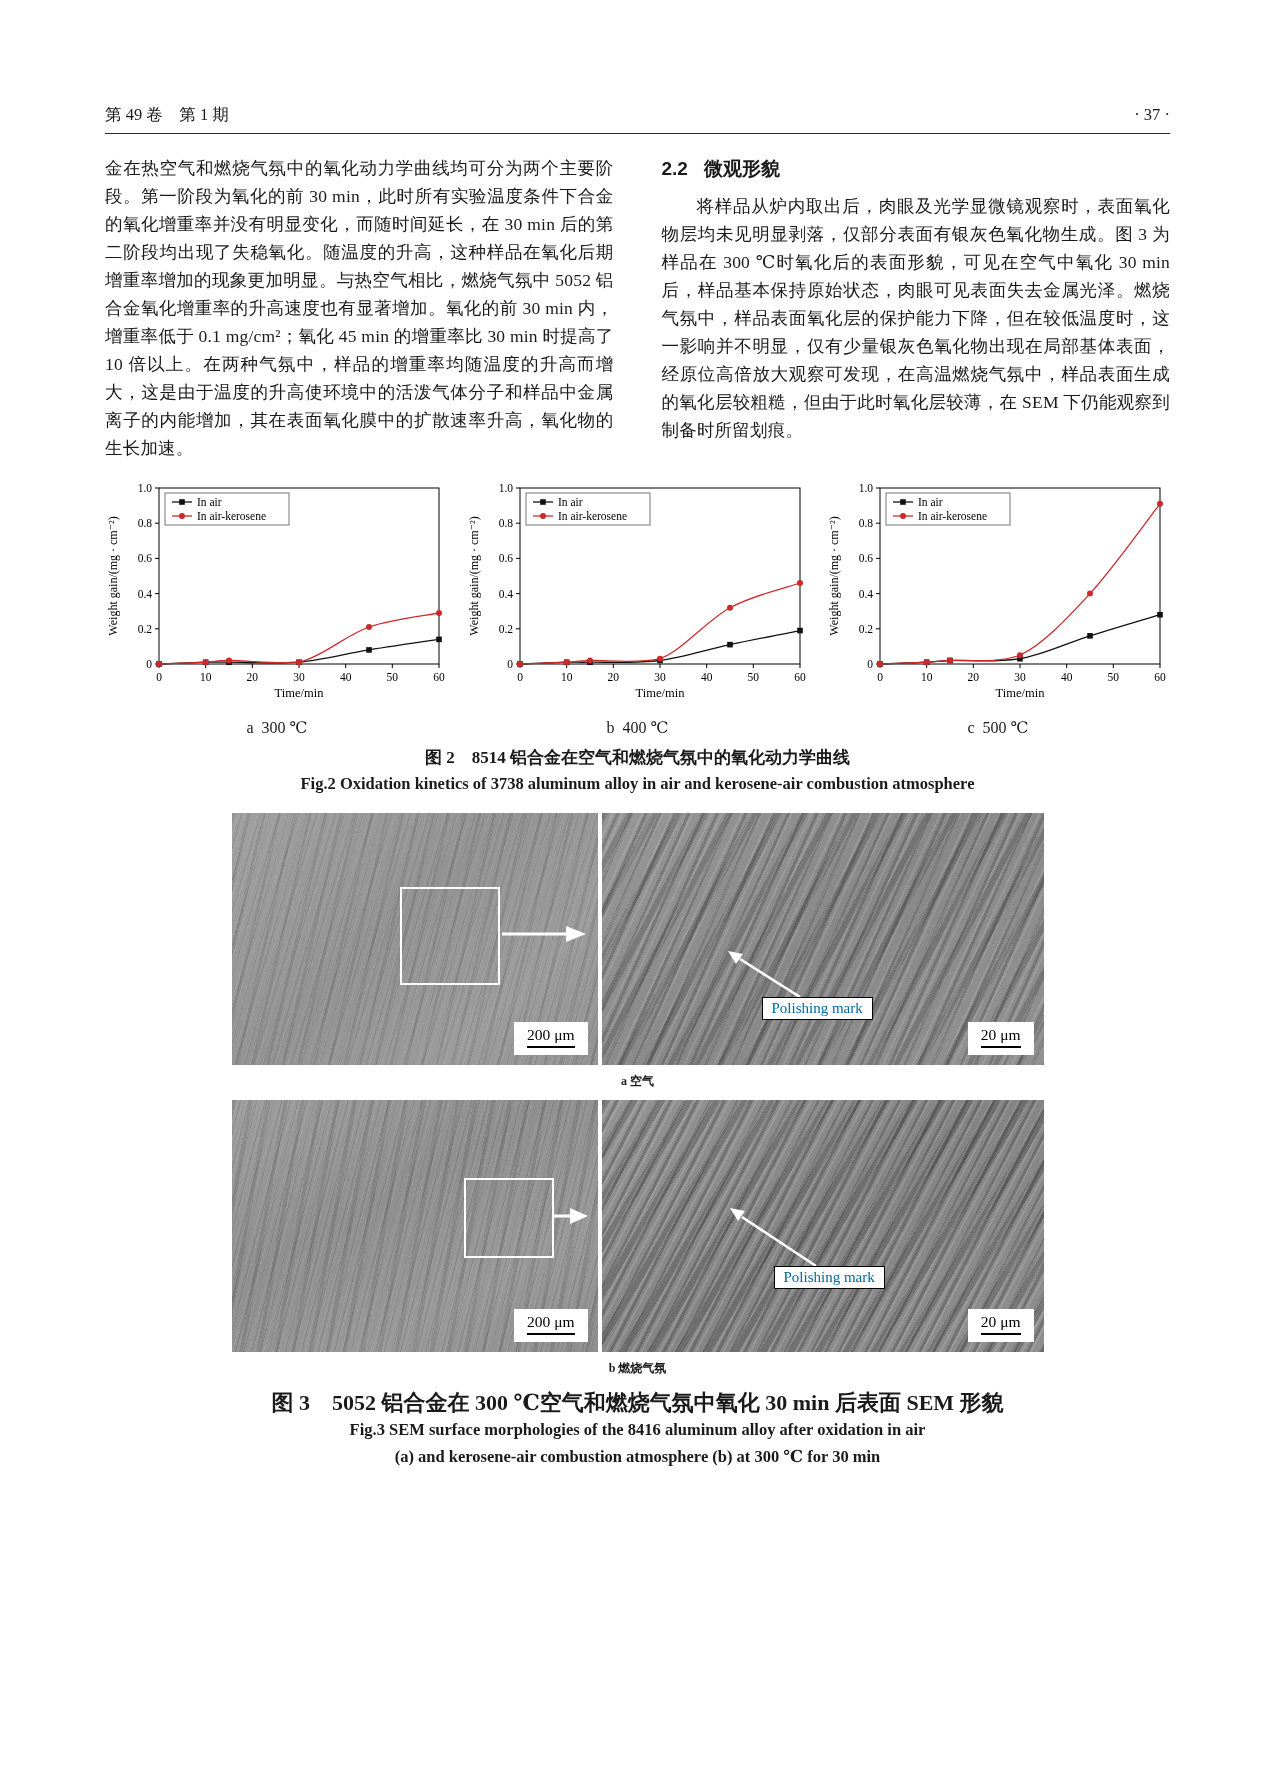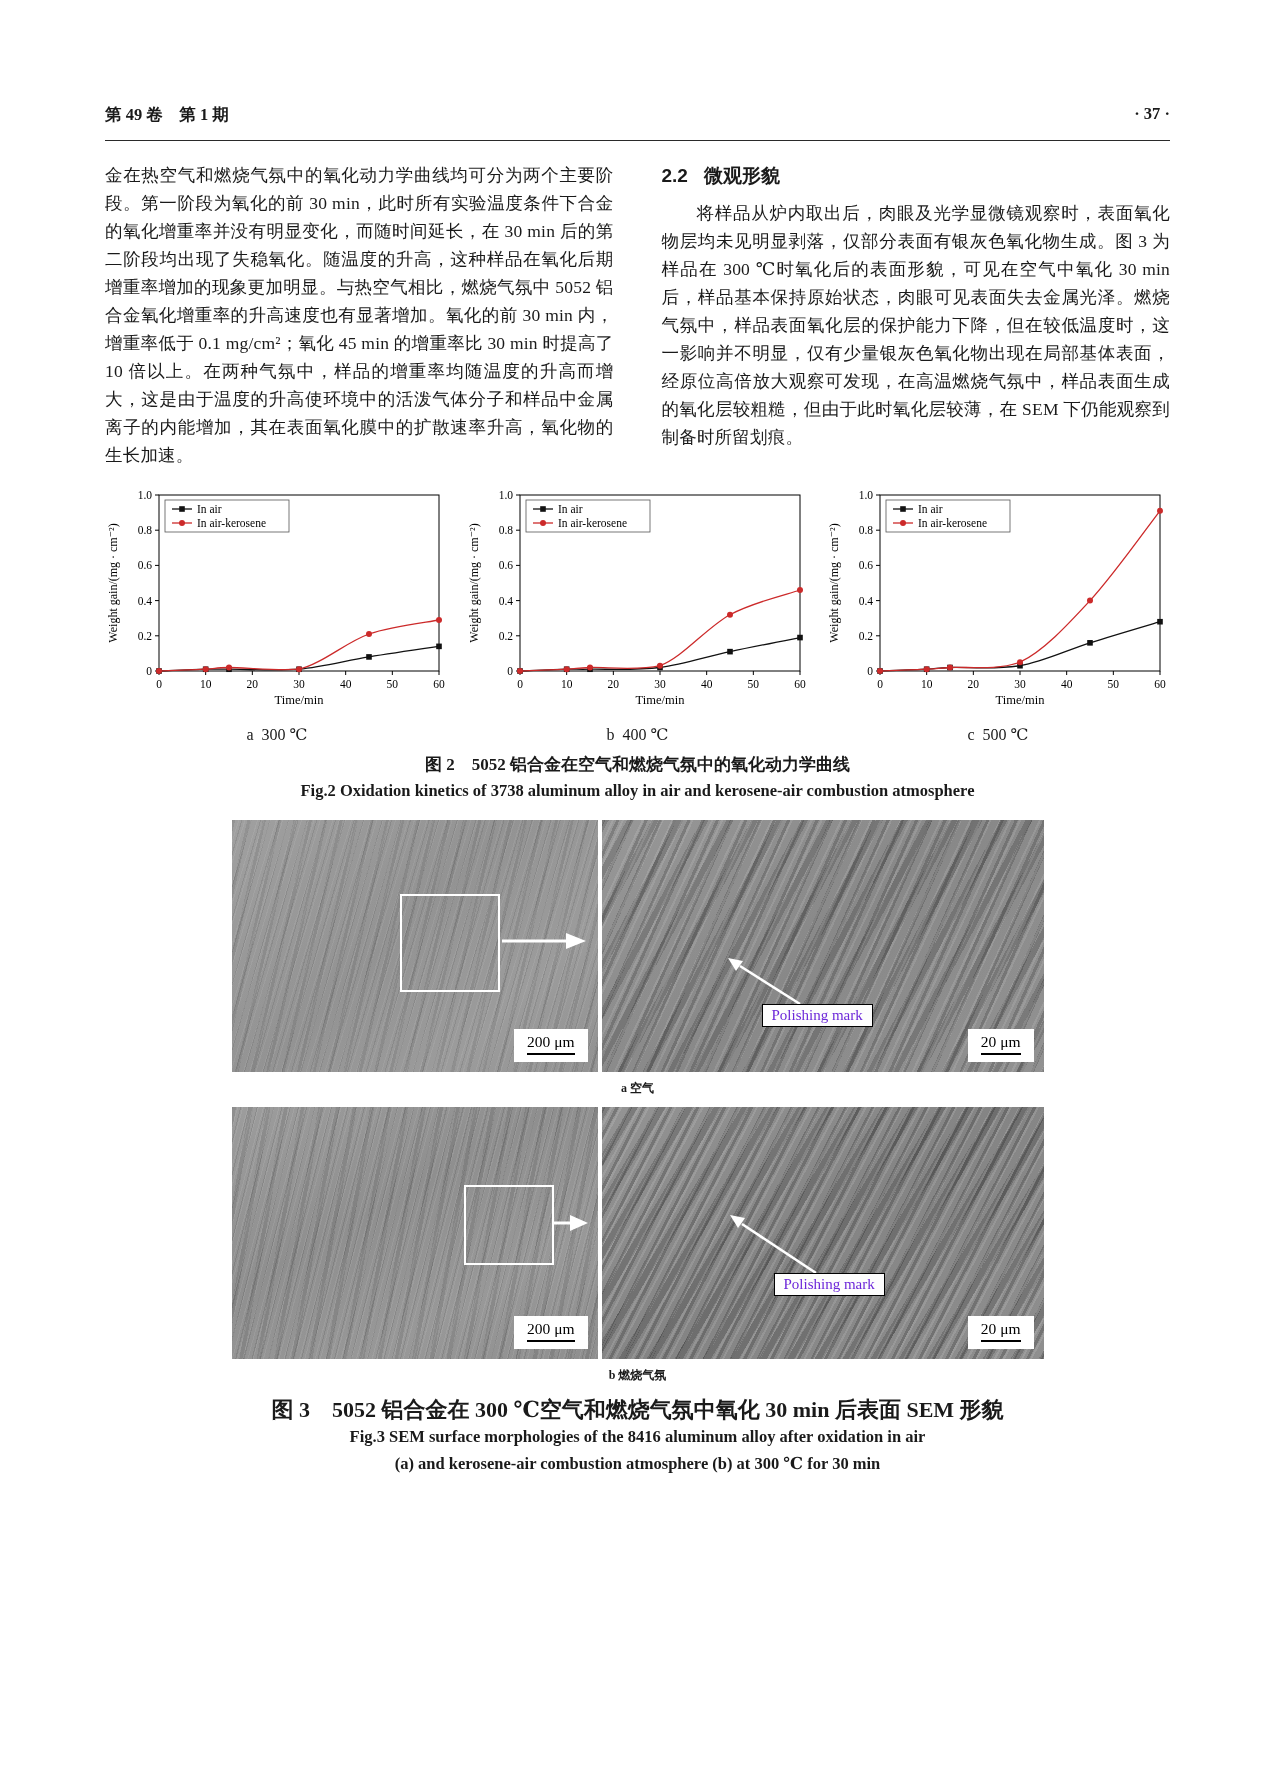--- a/index.html
+++ b/index.html
@@ -4,22 +4,22 @@
 <style>
   html,body{margin:0;padding:0;background:#e8e8e8;}
   .page{
     width:1275px;height:1790px;margin:0 auto;background:#ffffff;position:relative;
     font-family:"Liberation Serif","DejaVu Serif",serif;color:#1a1a1a;overflow:hidden;
   }
   .content{position:absolute;left:105px;top:104px;width:1065px;}
 
   
   .page-header{
-    display:flex;justify-content:space-between;align-items:flex-start;
-    font-size:16.5px;padding-bottom:14px;border-bottom:1.6px solid #2a2a2a;font-weight:bold;
+    display:flex;justify-content:space-between;align-items:center;
+    font-size:16.5px;padding-bottom:7px;border-bottom:1.6px solid #2a2a2a;
   }
   .ph-center{flex:1;text-align:center;}
 
   
   .columns{display:flex;gap:48px;margin-top:20px;}
   .col{flex:1;min-width:0;}
   .para{
     margin:0;font-size:17.5px;line-height:28px;text-align:justify;
     letter-spacing:0.2px;
   }
@@ -62,21 +62,21 @@
     repeating-linear-gradient(100deg, rgba(0,0,0,.06) 0 4px, rgba(255,255,255,.05) 4px 17px),
     linear-gradient(150deg,#989898,#898989 40%,#939393 72%,#888888);}
   .sem-b2{width:442px;height:252px;background:
     repeating-linear-gradient(118deg, rgba(255,255,255,.12) 0 2px, rgba(255,255,255,0) 2px 8px),
     repeating-linear-gradient(117deg, rgba(0,0,0,.19) 0 3px, rgba(0,0,0,0) 3px 12px),
     repeating-linear-gradient(121deg, rgba(0,0,0,.11) 0 7px, rgba(255,255,255,.07) 7px 24px),
     linear-gradient(145deg,#8c8c8c,#7b7b7b 50%,#878787);}
   .overlay{position:absolute;left:0;top:0;width:100%;height:100%;}
   .zoom-box{position:absolute;border:2px solid #ffffff;background:transparent;}
   .mark-label{
-    position:absolute;background:#fdfdfd;border:1px solid #000;color:#6d28d9;
+    position:absolute;background:#fdfdfd;border:1px solid #000;color:#0369a1;
     font-size:15px;padding:2px 9px;white-space:nowrap;
   }
   .scalebar{
     position:absolute;right:10px;bottom:10px;background:#ffffff;color:#000;
     padding:4px 13px 7px;text-align:left;font-size:15.5px;
   }
   .sb-line{height:2px;background:#000;margin-top:2px;}
   .row-label{text-align:center;font-size:12px;font-weight:600;margin:8px 0 10px;}
   .f3cap{text-align:center;line-height:27px;}
   .f3cap.zh{font-size:22px;font-weight:600;margin-top:12px;}
@@ -257,21 +257,21 @@
               <circle cx="334" cy="27.840000000000003" r="3" fill="#cc2a2a"></circle>
               <rect x="60" y="17" width="124" height="32" fill="#fff" stroke="#555" stroke-width="0.8"></rect>
               <line x1="67" y1="26" x2="87" y2="26" stroke="#111111" stroke-width="1.3"></line>
               <rect x="74.2" y="23.2" width="5.6" height="5.6" fill="#111111"></rect>
               <text x="92" y="30" font-size="11.5">In air</text>
               <line x1="67" y1="40" x2="87" y2="40" stroke="#cc2a2a" stroke-width="1.3"></line>
               <circle cx="77" cy="40" r="3" fill="#cc2a2a"></circle>
               <text x="92" y="44" font-size="11.5">In air-kerosene</text>
             </svg><div class="chart-sub">c  500 ℃</div></div>
         </div>
-      <div class="fig-cap zh">图 2　5052 铝合金在空气和燃烧气氛中的氧化动力学曲线</div>
+      <div class="fig-cap zh">图 2　8514 铝合金在空气和燃烧气氛中的氧化动力学曲线</div>
       <div class="fig-cap en">Fig.2 Oxidation kinetics of 3738 aluminum alloy in air and kerosene-air combustion atmosphere</div>
     </div>
 
     <div class="figure3">
       <div class="sem-row">
         <div class="sem sem-a1">
           <div class="zoom-box" style="left:168px;top:74px;width:96px;height:94px;"></div>
           <svg class="overlay" viewBox="0 0 366 252">
             <line x1="270" y1="121" x2="336" y2="121" stroke="#ffffff" stroke-width="3"></line>
             <polygon points="354,121 334,113 334,129" fill="#ffffff"></polygon>

